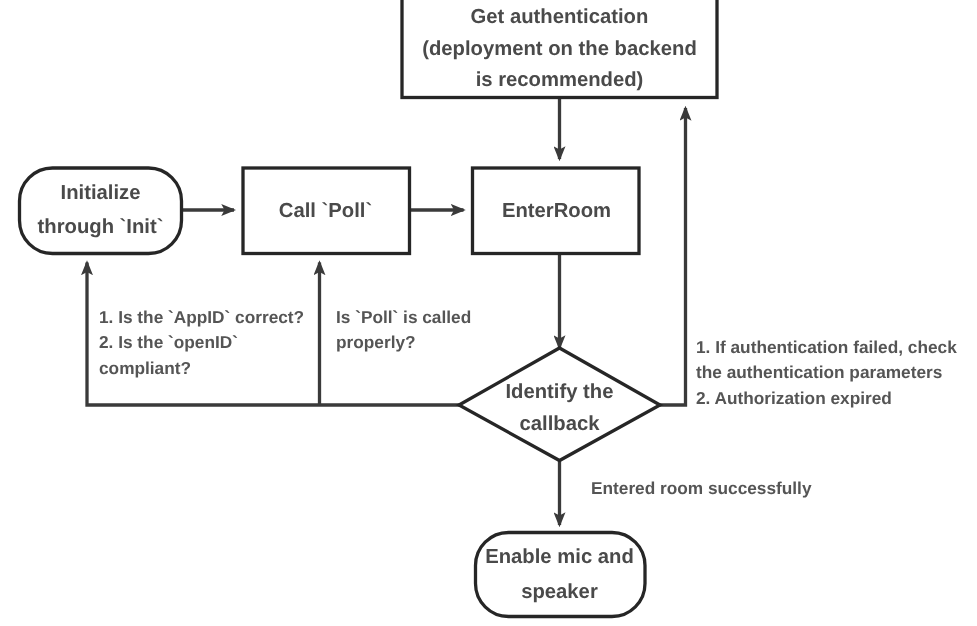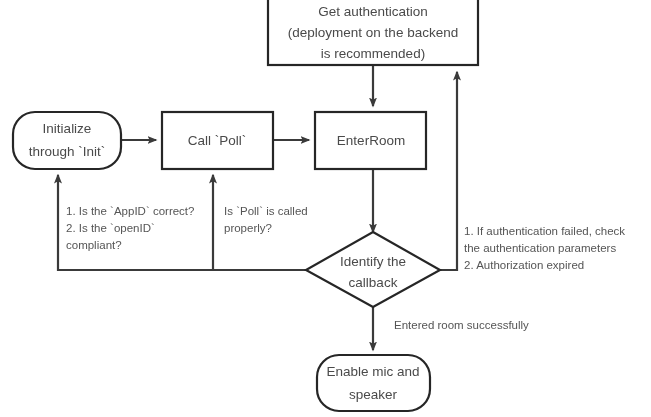--- a/index.html
+++ b/index.html
@@ -11,20 +11,21 @@
     width: 651px;
     height: 417px;
     overflow: hidden;
     font-family: "Liberation Sans", sans-serif;
   }
   #diagram-root {
     position: relative;
     width: 532px;
     height: 417px;
     background: #ffffff;
+    font-weight: bold;
   }
   svg#flowchart {
     display: block;
     width: 651px;
     height: 417px;
   }
   .node-shape {
     fill: #ffffff;
     stroke: #262626;
     stroke-width: 2.2;

